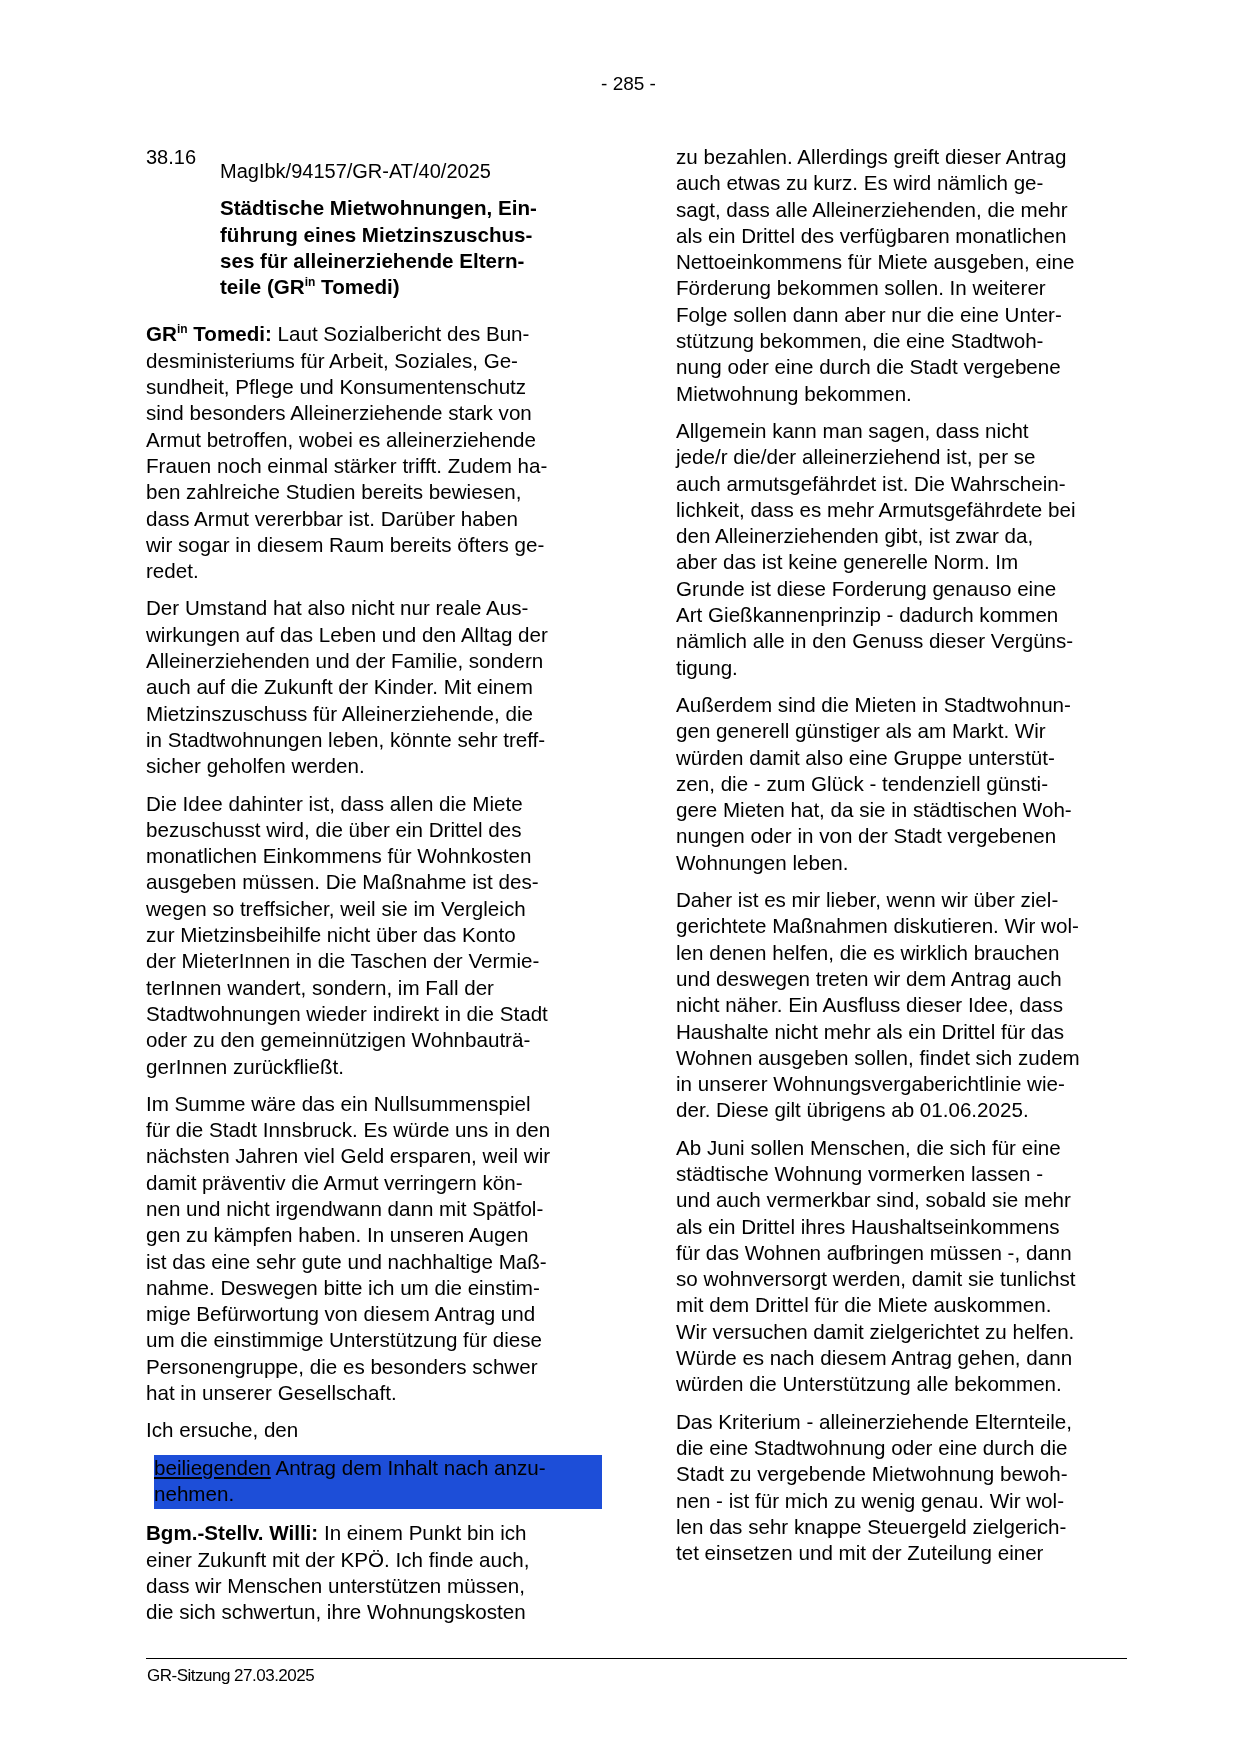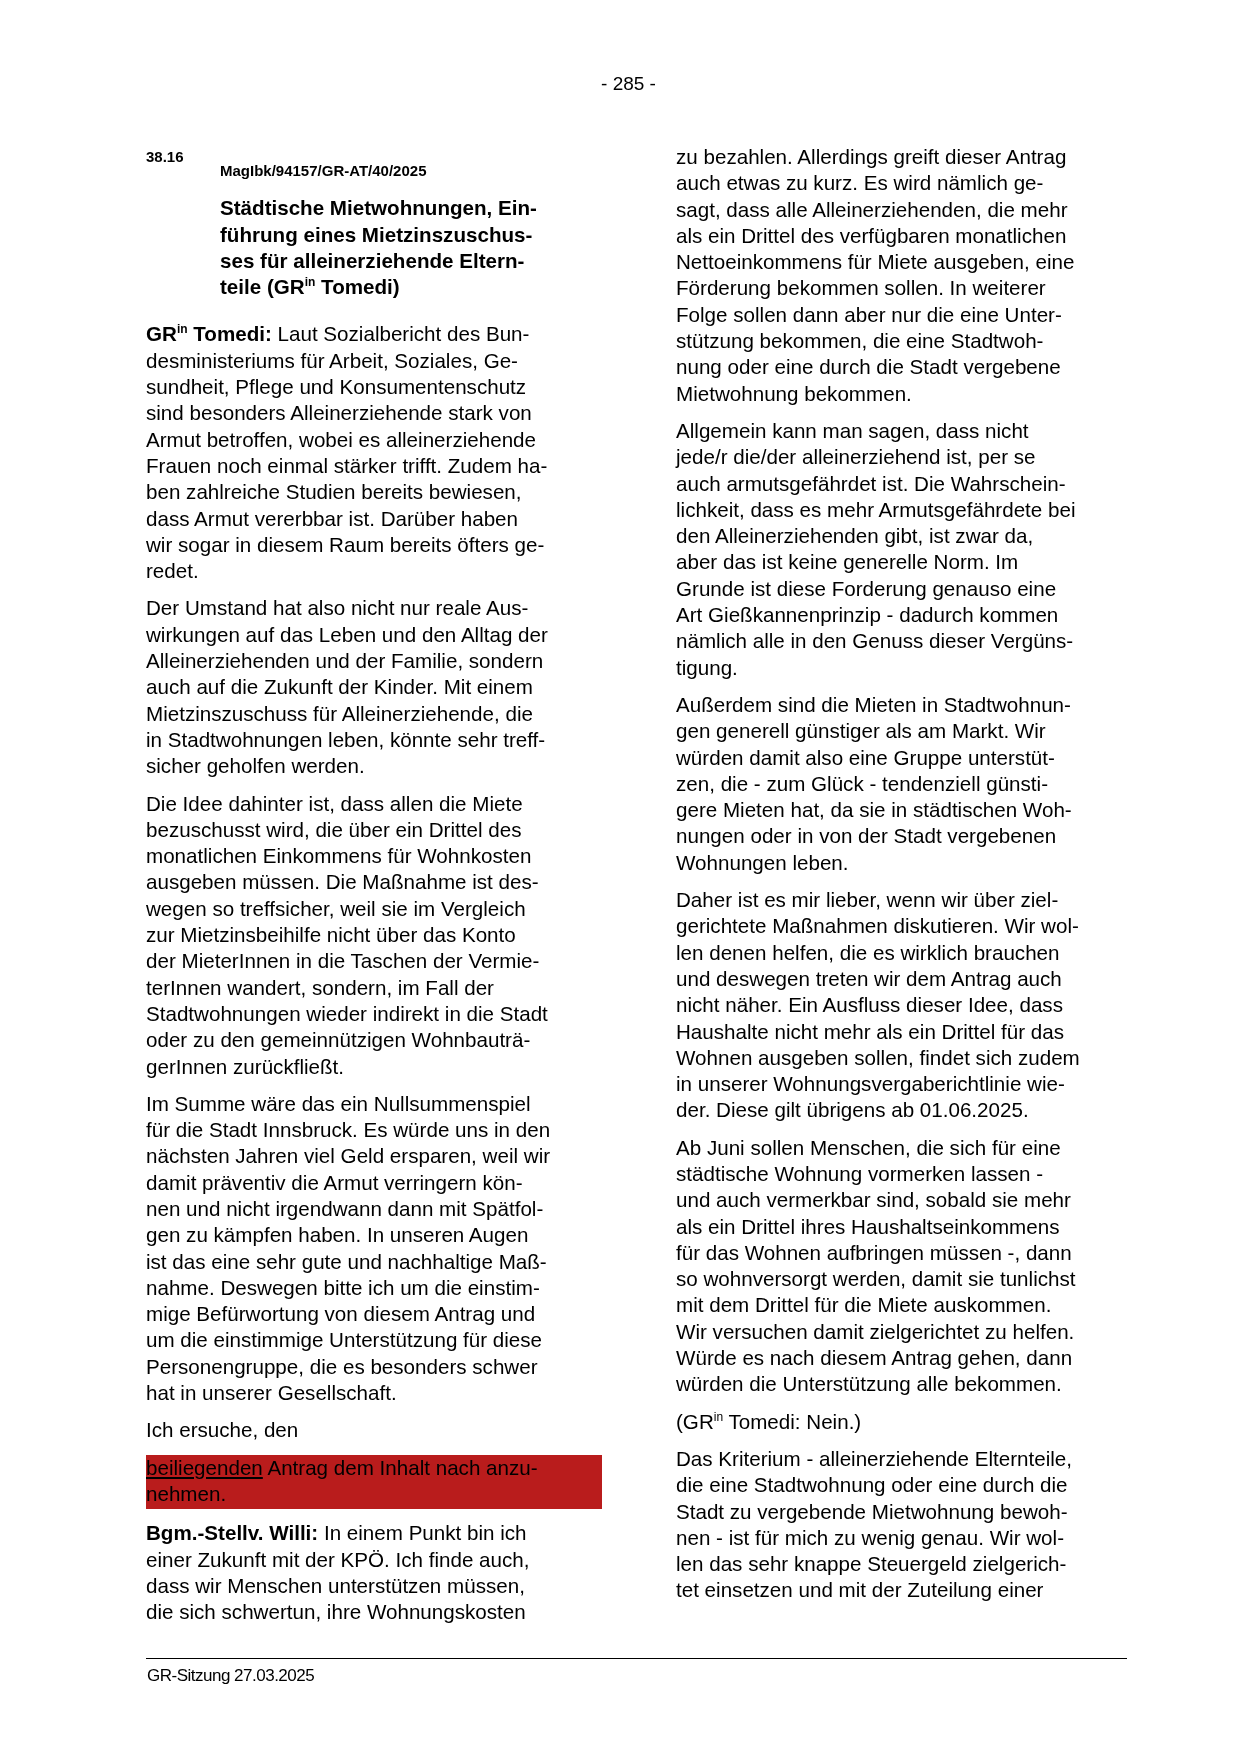--- a/index.html
+++ b/index.html
@@ -28,22 +28,22 @@
       position: absolute;
       top: 144px;
       font-size: 20.6px;
       line-height: 26.3px;
     }
     .col-left { left: 146px; width: 456px; }
     .col-right { left: 668px; width: 455px; margin-left: 8px; }
 
     .heading-row {
       display: flex;
-      font-weight: bold;
-      font-size: 15px;
+      font-weight: normal;
+      font-size: 20px;
       line-height: 26.3px;
     }
     .heading-num { width: 74px; flex: none; }
     .heading-ref { flex: 1; margin-top: 14px; }
     .heading-title {
       font-weight: bold;
       margin-left: 74px;
       margin-top: 11px;
       white-space: pre-line;
       margin-bottom: 21px;
@@ -54,22 +54,22 @@
     }
     .speaker {
       font-weight: bold;
     }
     sup {
       font-size: 12px;
       line-height: 0;
       vertical-align: 8px;
     }
     .motion-box {
-      background: #b91c1c;
-      margin: 0 0 11px 0;
+      background: #1d4ed8;
+      margin: 0 0 11px 8px;
       padding: 0 2px 2px 0;
       white-space: pre-line;
     }
     .motion-link {
       text-decoration: underline;
     }
     .footer-rule {
       position: absolute;
       left: 146px;
       top: 1658px;
@@ -193,21 +193,20 @@
   <p class="para">Ab Juni sollen Menschen, die sich für eine
 städtische Wohnung vormerken lassen -
 und auch vermerkbar sind, sobald sie mehr
 als ein Drittel ihres Haushaltseinkommens
 für das Wohnen aufbringen müssen -, dann
 so wohnversorgt werden, damit sie tunlichst
 mit dem Drittel für die Miete auskommen.
 Wir versuchen damit zielgerichtet zu helfen.
 Würde es nach diesem Antrag gehen, dann
 würden die Unterstützung alle bekommen.</p>
-  <p class="para"><span>(GR</span><sup>in</sup><span> Tomedi: Nein.)</span></p>
   <p class="para">Das Kriterium - alleinerziehende Elternteile,
 die eine Stadtwohnung oder eine durch die
 Stadt zu vergebende Mietwohnung bewoh-
 nen - ist für mich zu wenig genau. Wir wol-
 len das sehr knappe Steuergeld zielgerich-
 tet einsetzen und mit der Zuteilung einer</p>
 </div>
 
 <div class="footer-rule"></div>
 <div class="footer-text">GR-Sitzung 27.03.2025</div>

